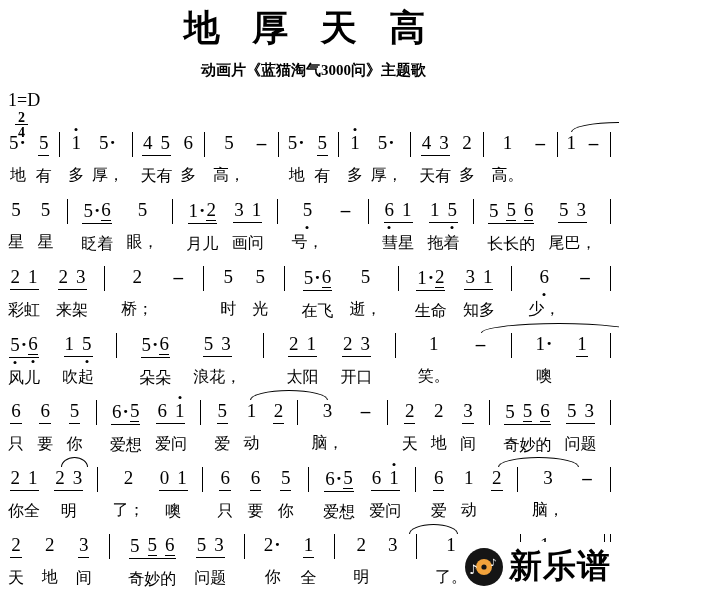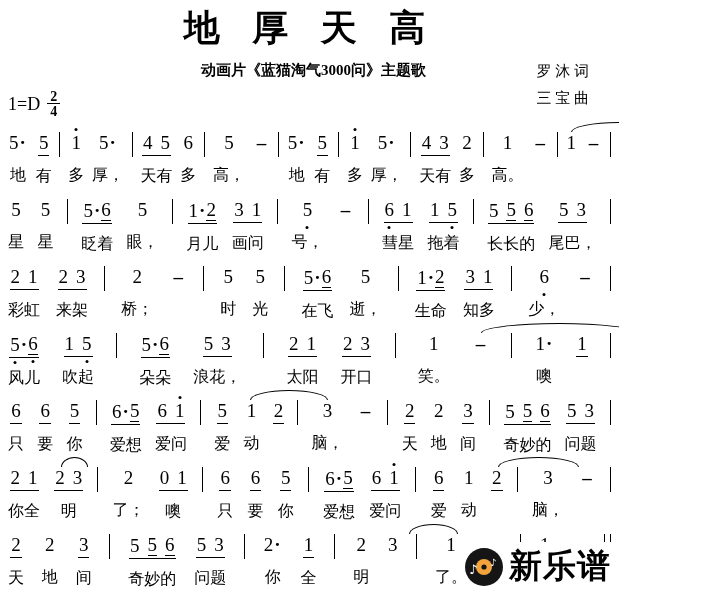--- a/index.html
+++ b/index.html
@@ -2,21 +2,21 @@
 <html><head>
 <meta charset="utf-8">
 <style>
   html,body{margin:0;padding:0;background:#fff;}
   .sheet{position:relative;width:619px;height:593px;background:#fff;color:#000;overflow:hidden;
          font-family:"Liberation Serif",serif;}
   .title{position:absolute;top:4px;left:0;right:0;text-align:center;font-size:36px;font-weight:bold;
          letter-spacing:10px;font-family:"DejaVu Serif",serif;}
   .subtitle{position:absolute;top:61px;left:0;right:0;text-align:center;font-size:15px;font-weight:bold;padding-left:8px;}
   .credits{position:absolute;top:58px;right:30px;font-size:15px;line-height:27px;text-align:left;}
-  .keysig{position:absolute;top:90px;left:8px;font-size:18px;display:flex;align-items:center;}
+  .keysig{position:absolute;top:90px;left:8px;font-size:18px;display:flex;align-items:flex-start;flex-direction:column;}
   .ts{display:inline-flex;flex-direction:column;align-items:center;margin-left:7px;}
   .tsn{border-bottom:1px solid #000;padding:0 3px 0 3px;line-height:13px;font-size:14px;font-weight:bold;}
   .tsd{line-height:13px;font-size:14px;font-weight:bold;padding-top:1px;}
 
   #score{position:absolute;top:121px;left:0;right:0;}
   .mline{display:flex;align-items:flex-start;justify-content:space-between;position:relative;
          height:67px;padding:11px 8px 0 8px;box-sizing:border-box;}
   .tok{display:flex;flex-direction:column;align-items:center;}
   .grp{display:inline-flex;align-items:flex-end;padding:0 1px 2px 1px;position:relative;}
   .grp.u1{border-bottom:1px solid #000;}
@@ -38,24 +38,20 @@
   .watermark{position:absolute;right:6px;bottom:2px;display:flex;align-items:center;gap:5px;
              background:#fff;padding:2px 2px 2px 4px;}
   .brand{font-size:33px;font-weight:bold;font-family:"Liberation Sans",sans-serif;letter-spacing:1px;}
 </style>
 </head>
 <body>
 
 <div class="sheet">
   <div class="title">地 厚 天 高</div>
   <div class="subtitle">动画片《蓝猫淘气3000问》主题歌</div>
-  <div class="credits">
-    <div>罗 沐 词</div>
-    <div>三 宝 曲</div>
-  </div>
   <div class="keysig">
     <span>1=D</span>
     <span class="ts">
       <span class="tsn">2</span>
       <span class="tsd">4</span>
     </span>
   </div>
 
   <div id="score">
       <div class="mline">

